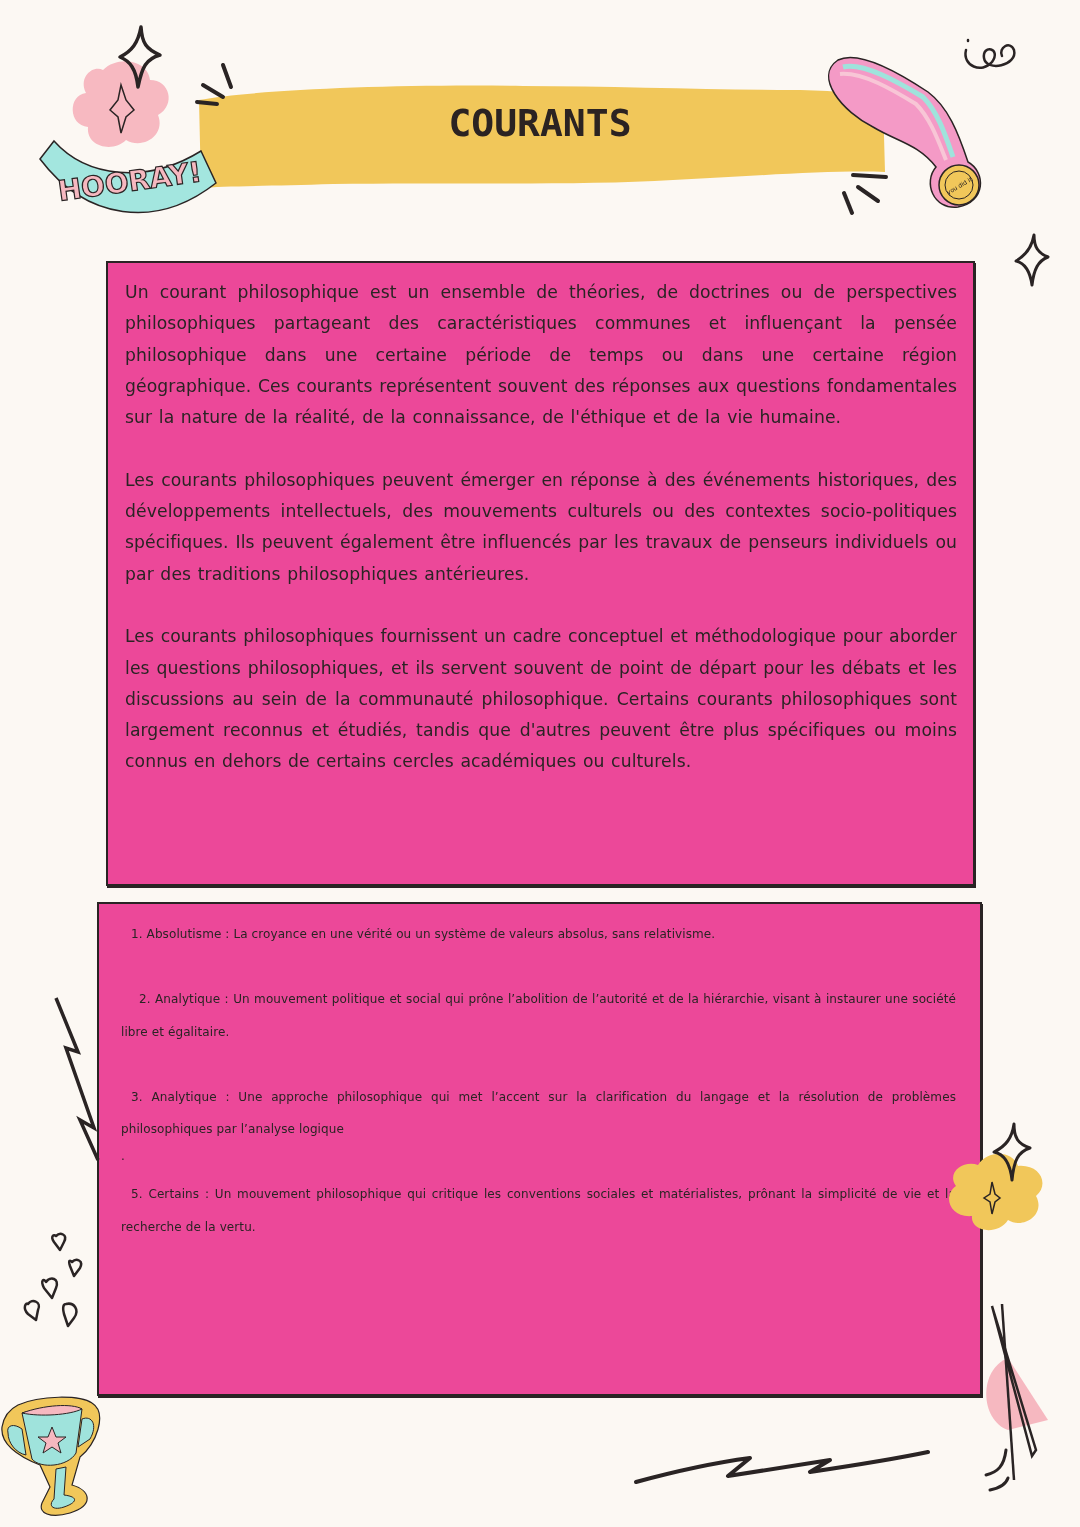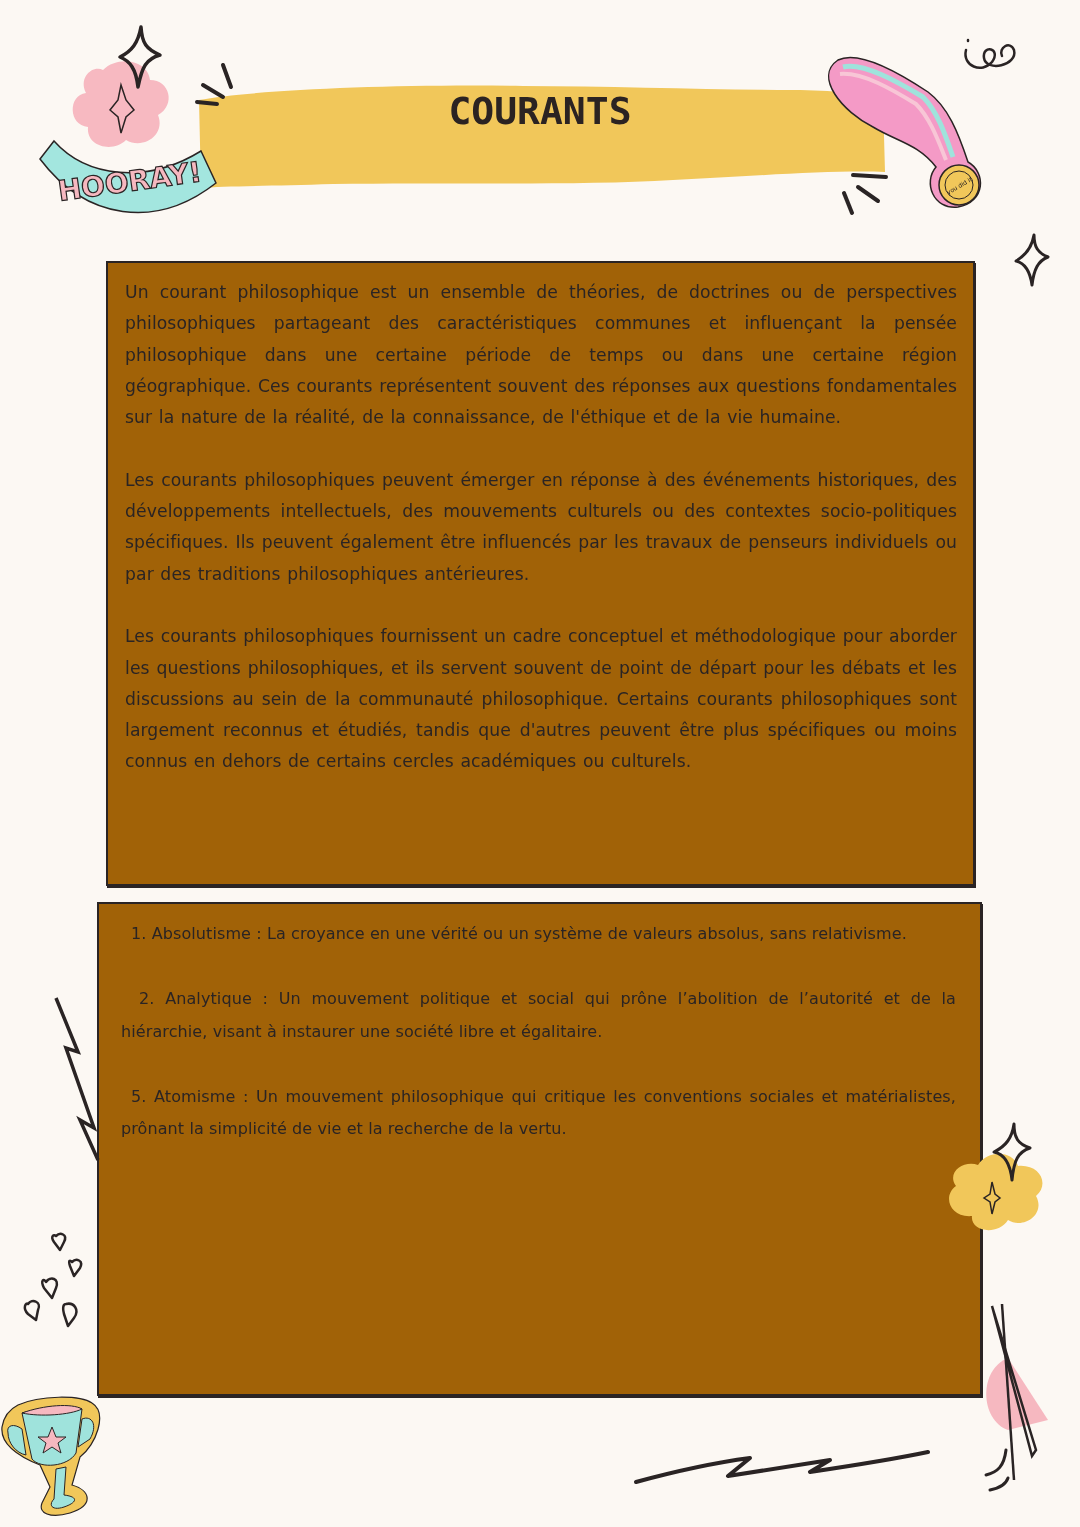--- a/index.html
+++ b/index.html
@@ -11,53 +11,53 @@
     color: #2a2424;
   }
   .abs { position: absolute; }
   svg { display: block; overflow: visible; }
 
   
   .banner {
     left: 193px; top: 76px; width: 700px; height: 124px;
   }
   .title {
-    left: 340px; top: 88px; width: 400px;
+    left: 340px; top: 100px; width: 400px;
     text-align: center;
     font-family: "DejaVu Sans Mono", monospace;
     font-weight: bold;
     font-size: 38px; line-height: 46px;
     letter-spacing: 0px;
     color: #2b2322;
   }
   .title span { display: block; }
 
   
   .box {
     border: 2px solid #2a2424;
     box-shadow: 1px 2px 0 #2a2424;
-    background: #a16207;
+    background: #ec4899;
     box-sizing: border-box;
   }
   .box1 { left: 106px; top: 261px; width: 869px; height: 625px; padding: 14px 16px 0 17px; }
   .box2 { left: 97px; top: 902px; width: 885px; height: 494px; padding: 14px 24px 0 22px; }
 
   .para {
     font-family: "DejaVu Sans", sans-serif;
     font-size: 17.2px;
     line-height: 31.3px;
     text-align: justify;
     text-align-last: left;
     margin: 0 0 31.3px 0;
     letter-spacing: 0.1px;
     word-spacing: 1px;
   }
   .item {
     font-family: "DejaVu Sans", sans-serif;
-    font-size: 16px;
+    font-size: 12px;
     line-height: 32.5px;
     text-align: justify;
     text-align-last: left;
     margin: 0 0 32.5px 0;
     letter-spacing: 0.1px;
   }
   .item .num { padding-left: 10px; }
   .item.i2 .num, .item.i4 .num { padding-left: 18px; }
   .item .dotline { display: block; height: 32.5px; line-height: 20px; }
 </style>
@@ -132,21 +132,22 @@
 
 <div class="abs box box1">
   <p class="para">Un courant philosophique est un ensemble de théories, de doctrines ou de perspectives philosophiques partageant des caractéristiques communes et influençant la pensée philosophique dans une certaine période de temps ou dans une certaine région géographique. Ces courants représentent souvent des réponses aux questions fondamentales sur la nature de la réalité, de la connaissance, de l'éthique et de la vie humaine.</p>
   <p class="para">Les courants philosophiques peuvent émerger en réponse à des événements historiques, des développements intellectuels, des mouvements culturels ou des contextes socio-politiques spécifiques. Ils peuvent également être influencés par les travaux de penseurs individuels ou par des traditions philosophiques antérieures.</p>
   <p class="para">Les courants philosophiques fournissent un cadre conceptuel et méthodologique pour aborder les questions philosophiques, et ils servent souvent de point de départ pour les débats et les discussions au sein de la communauté philosophique. Certains courants philosophiques sont largement reconnus et étudiés, tandis que d'autres peuvent être plus spécifiques ou moins connus en dehors de certains cercles académiques ou culturels.</p>
 </div>
 
 <div class="abs box box2">
   <p class="item"><span class="num">1.</span> <span>Absolutisme</span><span> : </span><span>La croyance en une vérité ou un système de valeurs absolus, sans relativisme.</span></p>
   <p class="item i2"><span class="num">2.</span> <span>Analytique</span><span> : </span><span>Un mouvement politique et social qui prône l’abolition de l’autorité et de la hiérarchie, visant à instaurer une société libre et égalitaire.</span></p>
-  <p class="item"><span class="num">5.</span> <span>Atomisme</span><span> : </span><span>Un mouvement philosophique qui critique les conventions sociales et matérialistes, prônant la simplicité de vie et la recherche de la vertu.</span></p>
+  <p class="item" style="margin-bottom:0"><span class="num">3.</span> <span>Analytique</span><span> : </span><span>Une approche philosophique qui met l’accent sur la clarification du langage et la résolution de problèmes philosophiques par l’analyse logique</span><span class="dotline">.</span></p>
+  <p class="item"><span class="num">5.</span> <span>Certains</span><span> : </span><span>Un mouvement philosophique qui critique les conventions sociales et matérialistes, prônant la simplicité de vie et la recherche de la vertu.</span></p>
 </div>
 
 <div class="abs" style="left:50px;top:992px;">
   <svg width="50" height="160" viewBox="0 0 50 160">
     <path d="M6 6 L28 60 L16 56 L44 136 L30 128 L48 168" fill="none" stroke="#2a2424" stroke-width="3.5" stroke-linejoin="miter"></path>
   </svg>
 </div>
 
 <div class="abs" style="left:24px;top:1230px;">
   <svg width="70" height="110" viewBox="0 0 70 110">

